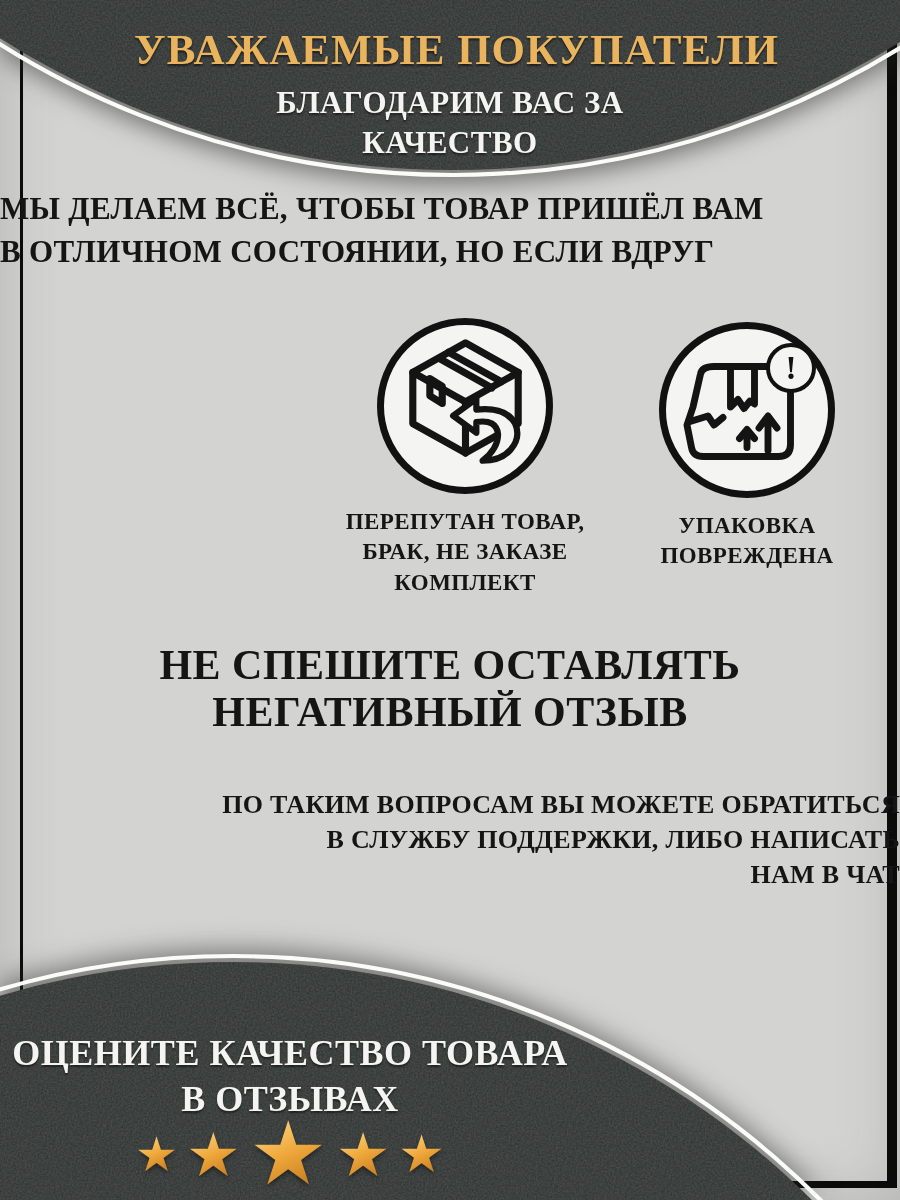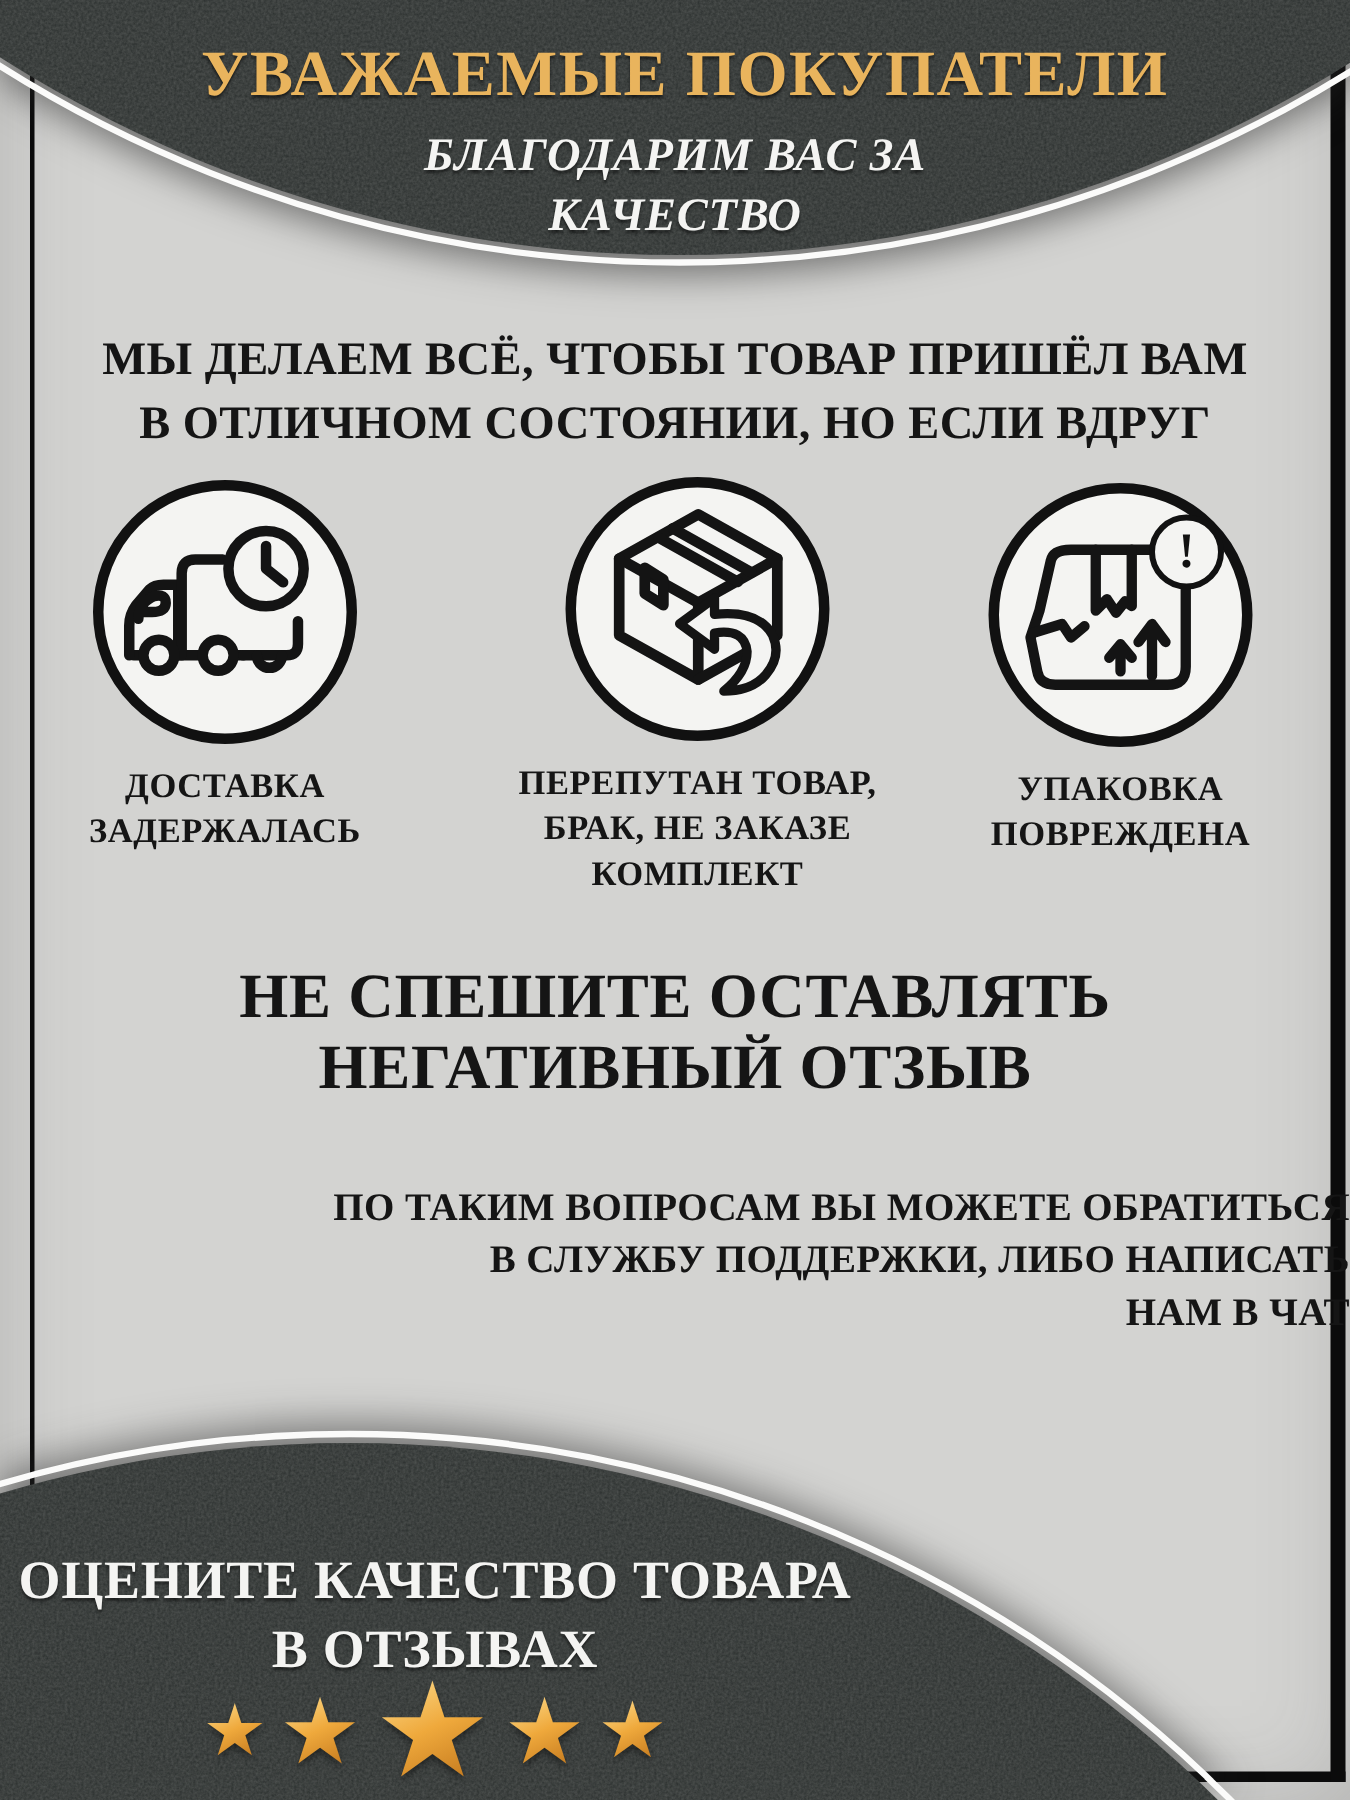--- a/index.html
+++ b/index.html
@@ -30,24 +30,24 @@
   .top-arc{position:absolute; left:0; top:0; width:900px; height:330px; z-index:2;
     filter:drop-shadow(0 9px 11px rgba(35,35,35,.55));}
   .bottom-arc{position:absolute; left:0; top:925px; width:900px; height:275px; z-index:2;
     filter:drop-shadow(0 -9px 11px rgba(35,35,35,.5));}
   .dark-fill{fill:var(--dark,#2b2f2e);}
 
   .header-text{position:absolute; left:0; top:0; width:100%; z-index:3; text-align:center;}
   .header-title{margin-top:25px; font-size:43px; letter-spacing:1px; color:var(--gold,#e9b45d);
     text-shadow:0 2px 2px rgba(0,0,0,.55);padding-left:13px;}
   .header-sub{margin-top:9px; font-size:31px; line-height:1.28; color:var(--light-text,#f4f4f2);
-    text-shadow:0 2px 2px rgba(0,0,0,.5); letter-spacing:.5px;font-style:italic;}
-
-  .intro{position:absolute; top:218px; left:0; width:100%; z-index:3;
-    text-align:center; font-size:31px; line-height:1.38; letter-spacing:.3px;}
+    text-shadow:0 2px 2px rgba(0,0,0,.5); letter-spacing:.5px;}
+
+  .intro{position:absolute; top:188px; left:0; width:100%; z-index:3;
+    font-size:31px; line-height:1.38; letter-spacing:.3px;}
 
   .issues{position:absolute; top:318px; left:0; width:100%; height:290px; z-index:3;}
   .col{position:absolute; width:270px; text-align:center;}
   .col1{left:15px; top:2px;} .col2{left:330px; top:0px;} .col3{left:612px; top:4px;}
   .ring{
     position:relative; width:176px; height:176px; margin:0 auto; box-sizing:border-box;
     border:7px solid #111; border-radius:50%; background:var(--circle,#f4f4f2);
     display:flex; align-items:center; justify-content:center;
   }
   .ring svg{display:block;}
@@ -110,42 +110,20 @@
     </div>
   </div>
 
   <div class="intro">
     <span class="ln">МЫ ДЕЛАЕМ ВСЁ, ЧТОБЫ ТОВАР ПРИШЁЛ ВАМ</span>
     <span class="ln">В ОТЛИЧНОМ СОСТОЯНИИ, НО ЕСЛИ ВДРУГ</span>
   </div>
 
   <div class="issues">
 
-    <div class="col col1">
-      <div class="ring">
-        <svg width="152" height="152" viewBox="0 0 100 100">
-          <g fill="none" stroke="#141414" stroke-width="4.6" stroke-linecap="round" stroke-linejoin="round">
-            <path d="M10,69 H58"></path>
-            <path d="M58,69 H77 Q82,69 82,64 V54"></path>
-            <path d="M64,69 A5.5 5.5 0 0 0 75,69"></path>
-            <path d="M8,69 V56 Q8,51 11,47 L17,40 Q19,38 23,38 H29.5 V69"></path>
-            <path d="M12,53 Q12,46 19,43 Q24,42 24,46 Q24,50 18,50 H13"></path>
-            <path d="M31,69 V33 Q31,27 37,27 H49"></path>
-            <circle cx="21" cy="69" r="6.8" fill="#f4f4f2"></circle>
-            <circle cx="47" cy="69" r="6.8" fill="#f4f4f2"></circle>
-            <circle cx="68" cy="31" r="16.5" fill="#f4f4f2"></circle>
-            <path d="M68,21 V31 L75.5,37"></path>
-          </g>
-        </svg>
-      </div>
-      <div class="label">
-        <span class="ln">ДОСТАВКА</span>
-        <span class="ln">ЗАДЕРЖАЛАСЬ</span>
-      </div>
-    </div>
 
     <div class="col col2">
       <div class="ring">
         <svg width="155" height="155" viewBox="0 0 100 100">
           <g fill="none" stroke="#141414" stroke-width="4.6" stroke-linecap="round" stroke-linejoin="round">
             <path d="M50,9 L84,28 L50,47 L16,28 Z"></path>
             <path d="M16,28 V61 L50,80 V47"></path>
             <path d="M84,28 V61 L50,80"></path>
             <path d="M39,15 L73,34"></path>
             <path d="M33,19 L67,38"></path>

